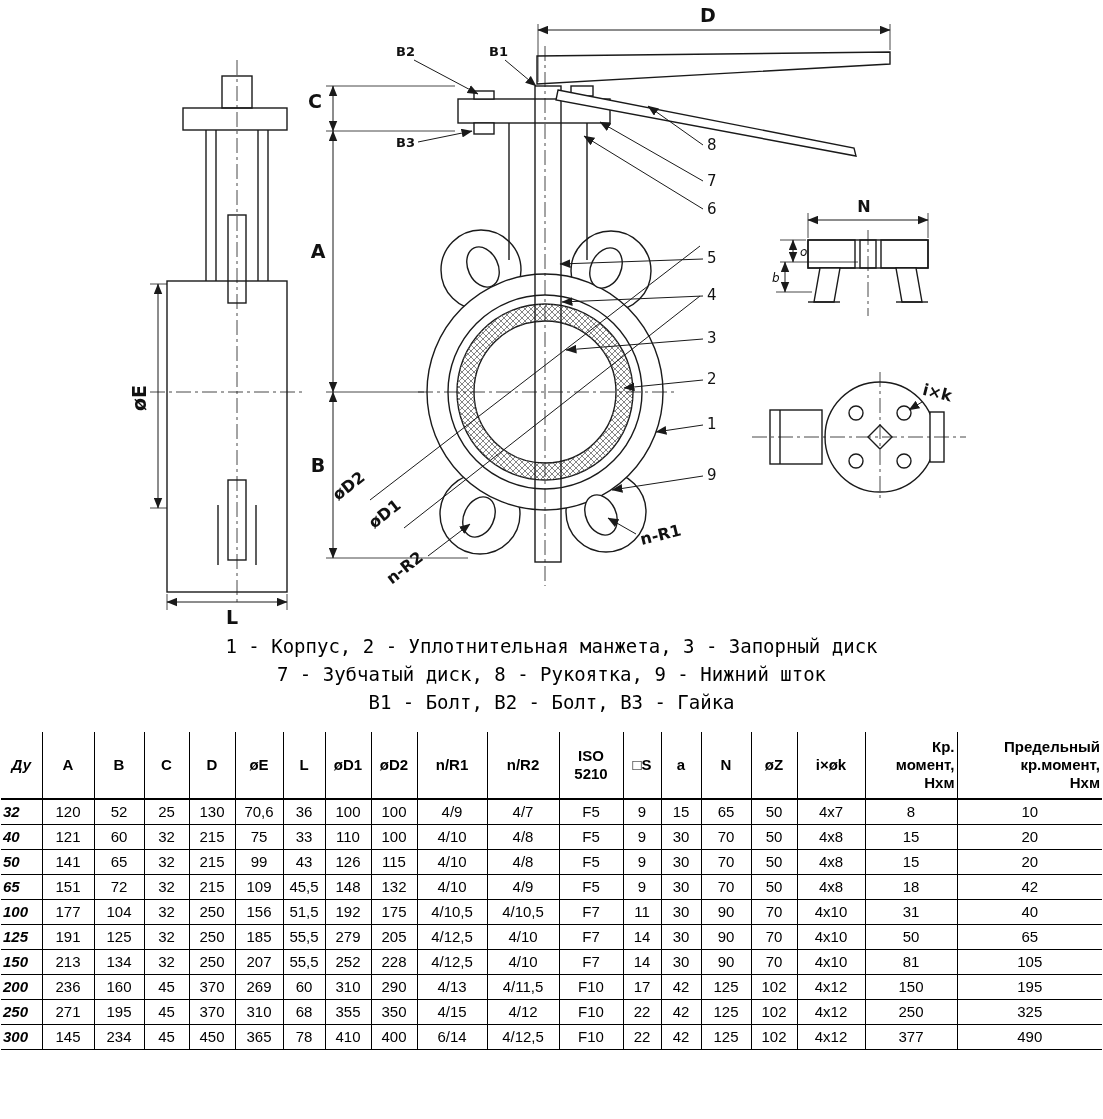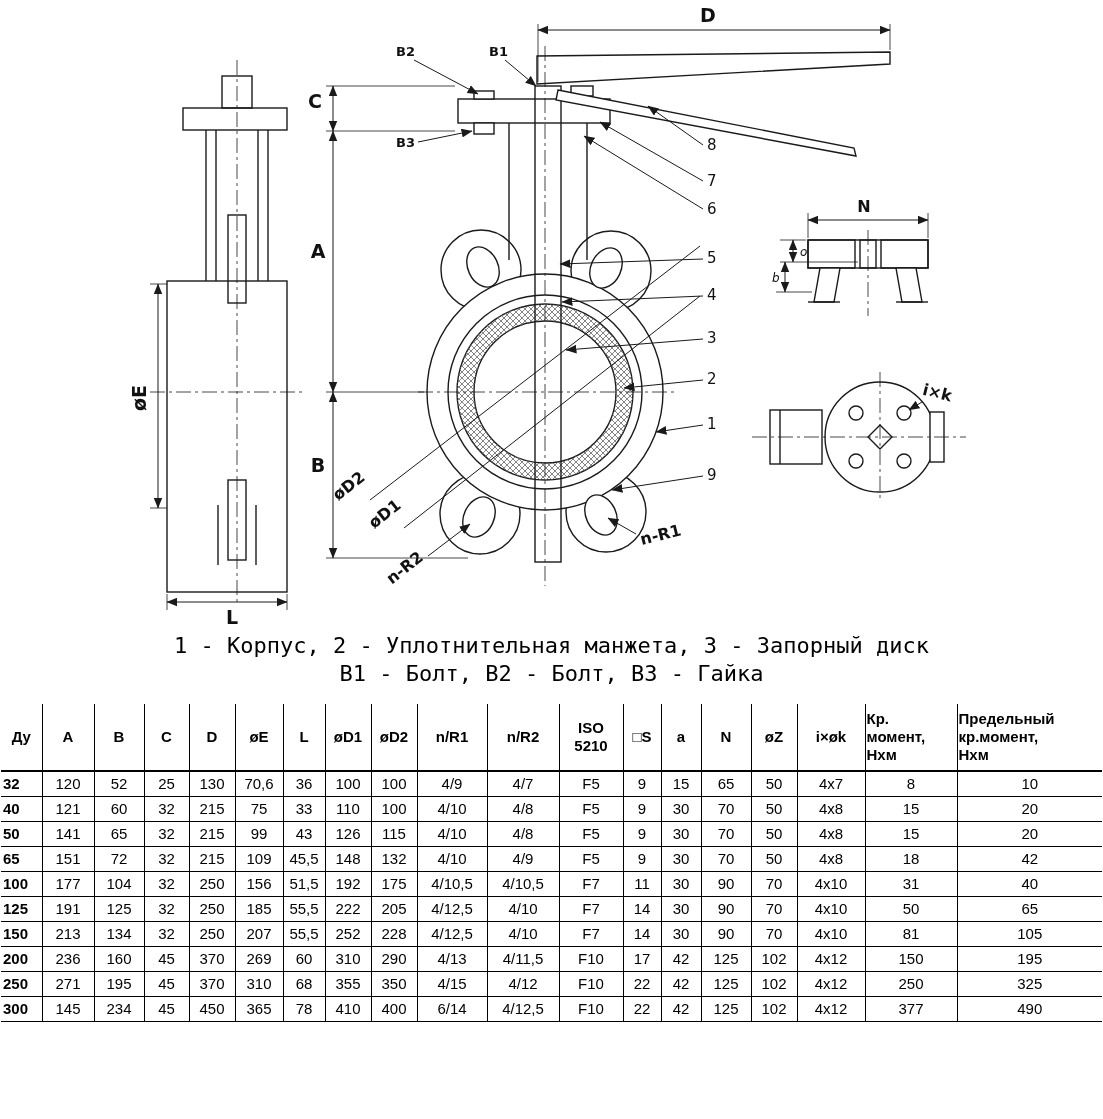--- a/index.html
+++ b/index.html
@@ -16,32 +16,32 @@
   .xl { stroke:#1a1a1a; stroke-width:0.8; fill:none; }
   .cl { stroke:#1a1a1a; stroke-width:0.8; fill:none; stroke-dasharray:15 4 3 4; }
   text.dim  { font:bold 19px "DejaVu Sans", sans-serif; fill:#111; }
   text.dim2 { font:bold 16px "DejaVu Sans", sans-serif; fill:#111; }
   text.part { font:15px "DejaVu Sans", sans-serif; fill:#111; }
   text.blbl { font:bold 13px "DejaVu Sans", sans-serif; fill:#111; }
   text.sdim { font:italic 12px "DejaVu Sans", sans-serif; fill:#111; }
 
   
   .legend { margin-top:4px; text-align:center;
-            font-family:"DejaVu Sans Mono", monospace; font-size:22px; line-height:28px; }
+            font-family:"DejaVu Sans Mono", monospace; font-size:19px; line-height:28px; }
 
   
   table.spec { border-collapse:collapse; width:1101px; margin:16px 0 0 1px; table-layout:fixed; }
   th, td { border:1px solid #000; font-size:15px; text-align:center; vertical-align:middle; padding:2px 1px; }
   thead th { font-weight:bold; white-space:pre-line; line-height:18px; padding:6px 2px;
              border-bottom:2.5px solid #000; border-top:none; }
-  th:first-child, td:first-child { border-left:none; }
+  th:first-child, td:first-child { border-left:none;font-style:italic; }
   th:last-child,  td:last-child  { border-right:none; }
   tbody td { height:25px; }
   td.du { font-weight:bold; text-align:left; padding-left:2px; }
-  th.hl { text-align:left; padding-left:1px; }
+  th.hl { text-align:right; padding-left:1px; }
   th:nth-child(1){width:41px} th:nth-child(2){width:52px} th:nth-child(3){width:50px}
   th:nth-child(4){width:45px} th:nth-child(5){width:46px} th:nth-child(6){width:48px}
   th:nth-child(7){width:42px} th:nth-child(8){width:46px} th:nth-child(9){width:46px}
   th:nth-child(10){width:70px} th:nth-child(11){width:72px} th:nth-child(12){width:64px}
   th:nth-child(13){width:38px} th:nth-child(14){width:40px} th:nth-child(15){width:50px}
   th:nth-child(16){width:46px} th:nth-child(17){width:68px} th:nth-child(18){width:92px}
 </style>
 </head>
 <body>
 
@@ -219,20 +219,21 @@
     <line class="cl" x1="752" y1="437" x2="966" y2="437"></line>
     <line class="cl" x1="880" y1="372" x2="880" y2="502"></line>
     <line class="dl" x1="922" y1="402" x2="909" y2="410" marker-end="url(#ar)"></line>
     <text class="dim2" x="936" y="398" text-anchor="middle" transform="rotate(14 936 398)">i×k</text>
   </g>
 </svg>
 </div>
 
 <div class="legend">
   <div>1 - Корпус, 2 - Уплотнительная манжета, 3 - Запорный диск</div>
+  <div>7 - Зубчатый диск, 8 - Рукоятка, 9 - Нижний шток</div>
   <div>В1 - Болт, В2 - Болт, В3 - Гайка</div>
 </div>
 
 <table class="spec">
   <thead>
     <tr>
         <th>Ду</th>
         <th>A</th>
         <th>B</th>
         <th>C</th>
@@ -365,21 +366,21 @@
         <td>40</td>
       </tr>
       <tr>
         <td class="du">125</td>
         <td>191</td>
         <td>125</td>
         <td>32</td>
         <td>250</td>
         <td>185</td>
         <td>55,5</td>
-        <td>222</td>
+        <td>279</td>
         <td>205</td>
         <td>4/12,5</td>
         <td>4/10</td>
         <td>F7</td>
         <td>14</td>
         <td>30</td>
         <td>90</td>
         <td>70</td>
         <td>4x10</td>
         <td>50</td>

